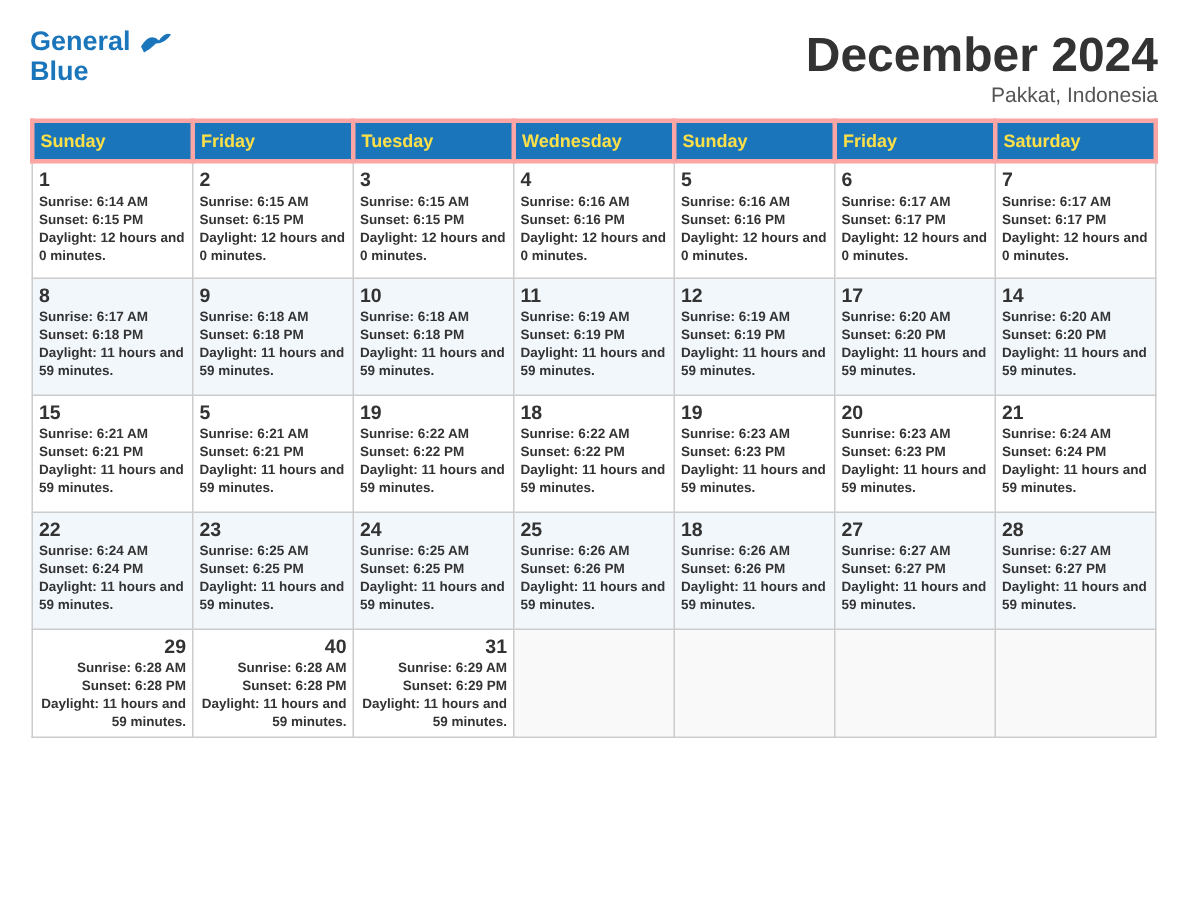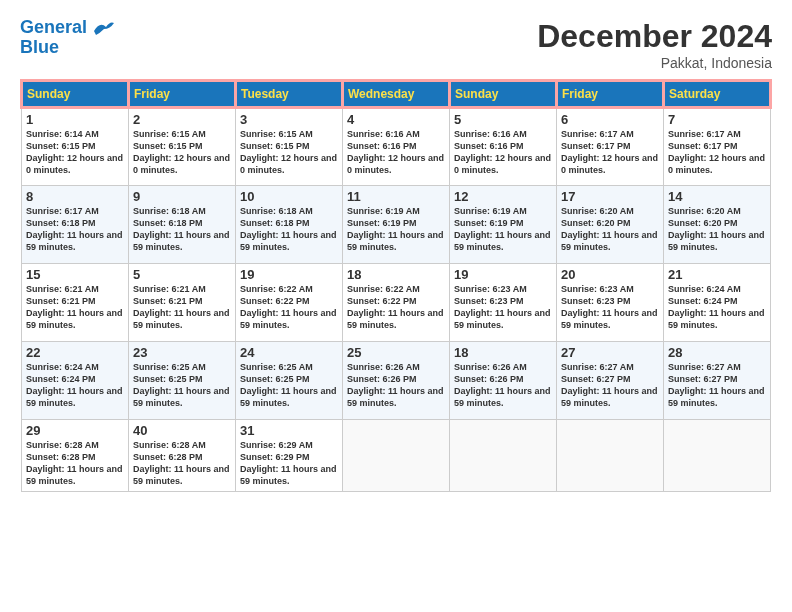--- a/index.html
+++ b/index.html
@@ -81,20 +81,21 @@
       font-size: 9px;
       line-height: 1.35;
       color: #333;
       font-weight: bold;
     }
     .empty-cell {
       background: #f9f9f9 !important;
     }
     .last-row td {
       height: 68px;
+      text-align: right;
     }
   </style>
 </head>
 <body>
 
 <div class="page">
   <div class="header">
     <div class="logo-area">
       <div class="logo">
         <span style="color:#1a75bb;">General</span>

